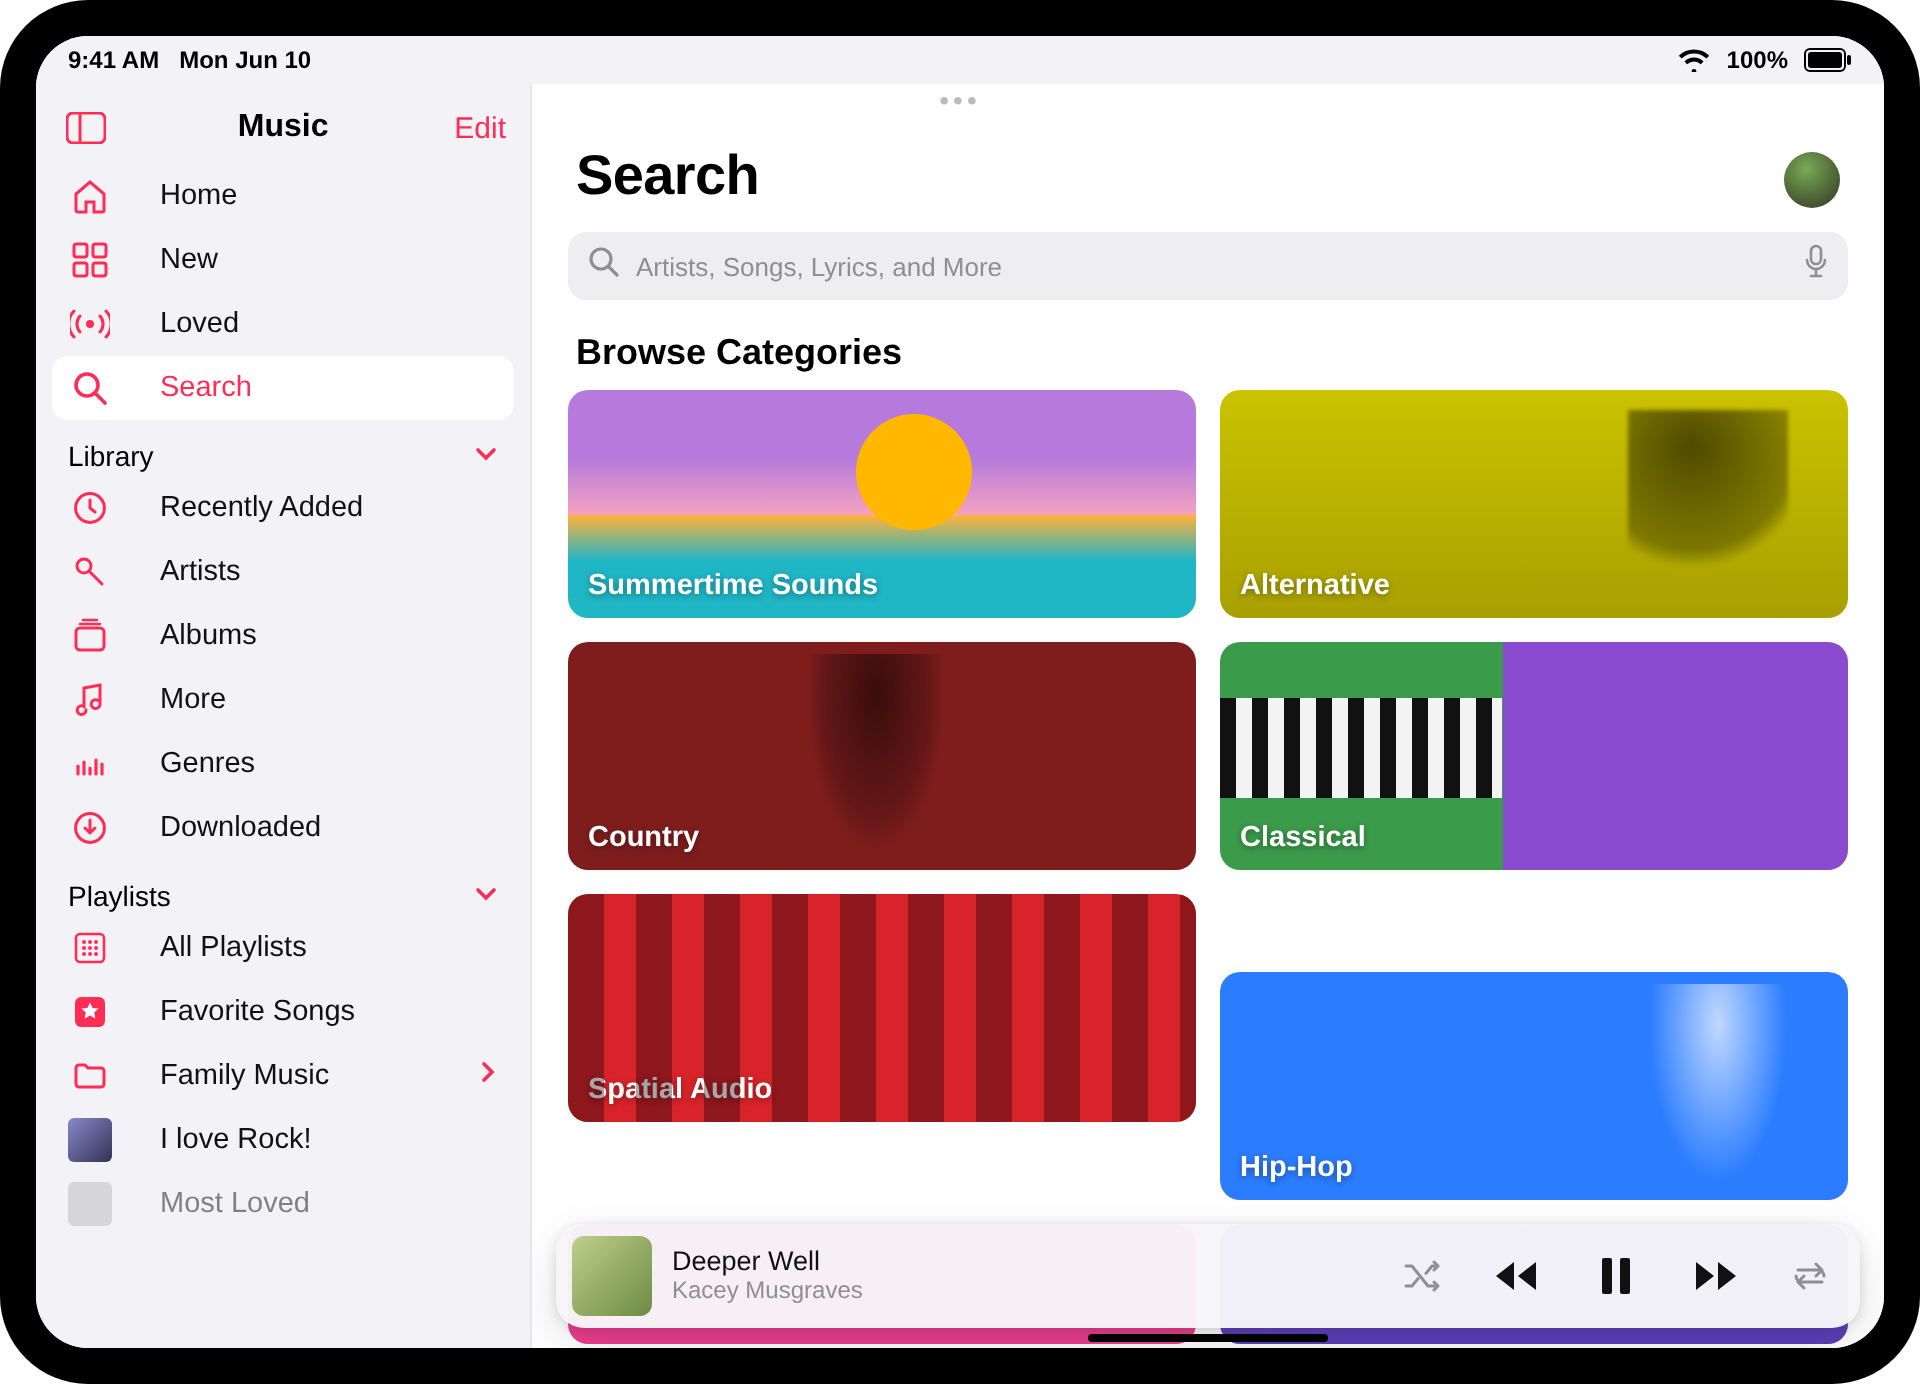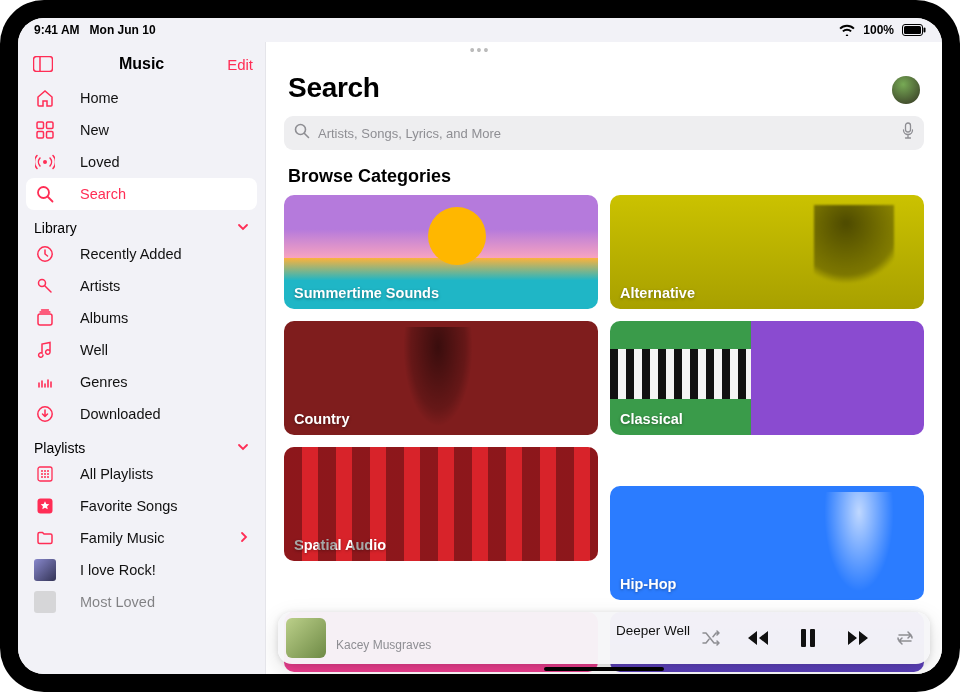--- a/index.html
+++ b/index.html
@@ -84,21 +84,21 @@
   .bg-pink { background:#ed3e8f;}
   .bg-purple { background: linear-gradient(180deg,#7b56d8,#5a3fb9);}
   
   .now-playing {
     position:absolute; left:12px; right:12px; bottom:10px; height:52px;
     background: rgba(246,246,248,.97); border-radius:14px; box-shadow: 0 1px 6px rgba(0,0,0,.12), 0 8px 24px rgba(0,0,0,.12);
     display:flex; align-items:center; padding:6px 14px 6px 8px; gap:10px;
   }
   .np-art { width:40px; height:40px; border-radius:6px; background: linear-gradient(135deg,#bcd08a,#6e8a45);}
   .np-info { display:flex; flex-direction:column; line-height:1.15; flex:1; min-width:0;}
-  .np-title { font-size:13.5px; font-weight:500; color:#111;text-align:right;}
+  .np-title { font-size:13.5px; font-weight:500; color:#111;}
   .np-artist { font-size:12px; color:#8e8e93;}
   .np-controls { display:flex; align-items:center; gap:22px; color:#333;}
   .np-controls .ctrl { display:flex; align-items:center; justify-content:center; width:22px; height:22px;}
   .np-controls .big { width:28px; height:28px;}
   .home-indicator { position:absolute; bottom:3px; left:50%; transform:translateX(-50%); width:120px; height:4px; border-radius:2px; background:#000;}
 </style>
 </head>
 <body>
 
 <div class="device">
@@ -214,21 +214,21 @@
                 </svg>
               </span>
             <span>Albums</span>
           </div>
           <div class="side-item">
             <span class="icon">
                 <svg width="18" height="18" viewBox="0 0 18 18">
                   <path d="M7 14a2.2 2.2 0 11-1-1.8V3l8-1.5v9.5a2.2 2.2 0 11-1-1.8" stroke="#ff2d55" stroke-width="1.5" fill="none" stroke-linecap="round"></path>
                 </svg>
               </span>
-            <span>Well</span>
+            <span>More</span>
           </div>
           <div class="side-item">
             <span class="icon">
                 <svg width="18" height="18" viewBox="0 0 18 18">
                   <path d="M3 14v-4M6 14v-6M9 14v-3M12 14v-7M15 14v-5" stroke="#ff2d55" stroke-width="1.6" stroke-linecap="round"></path>
                 </svg>
               </span>
             <span>Genres</span>
           </div>
           <div class="side-item">

